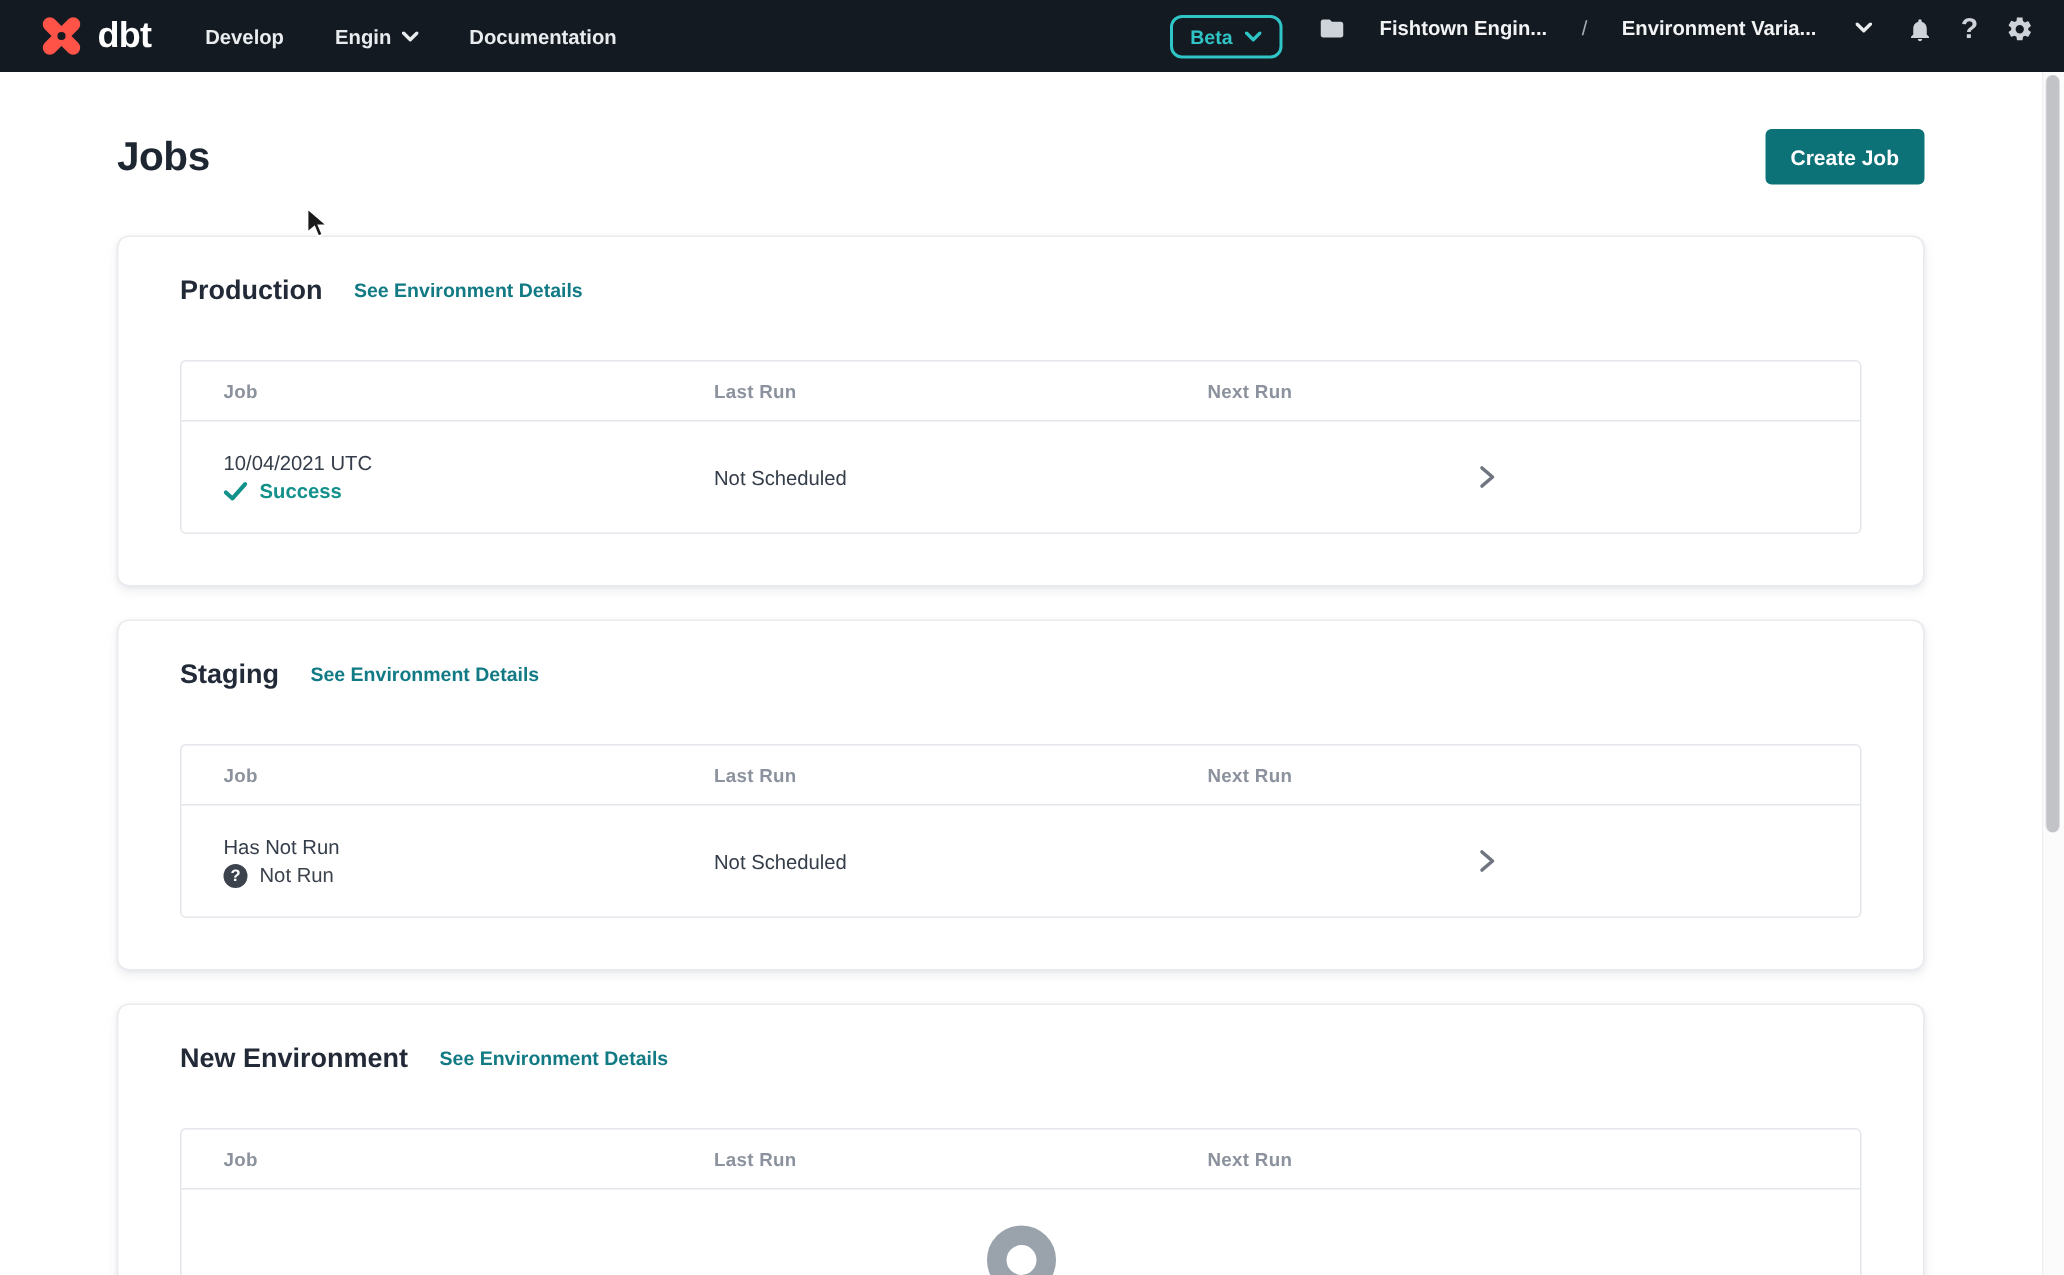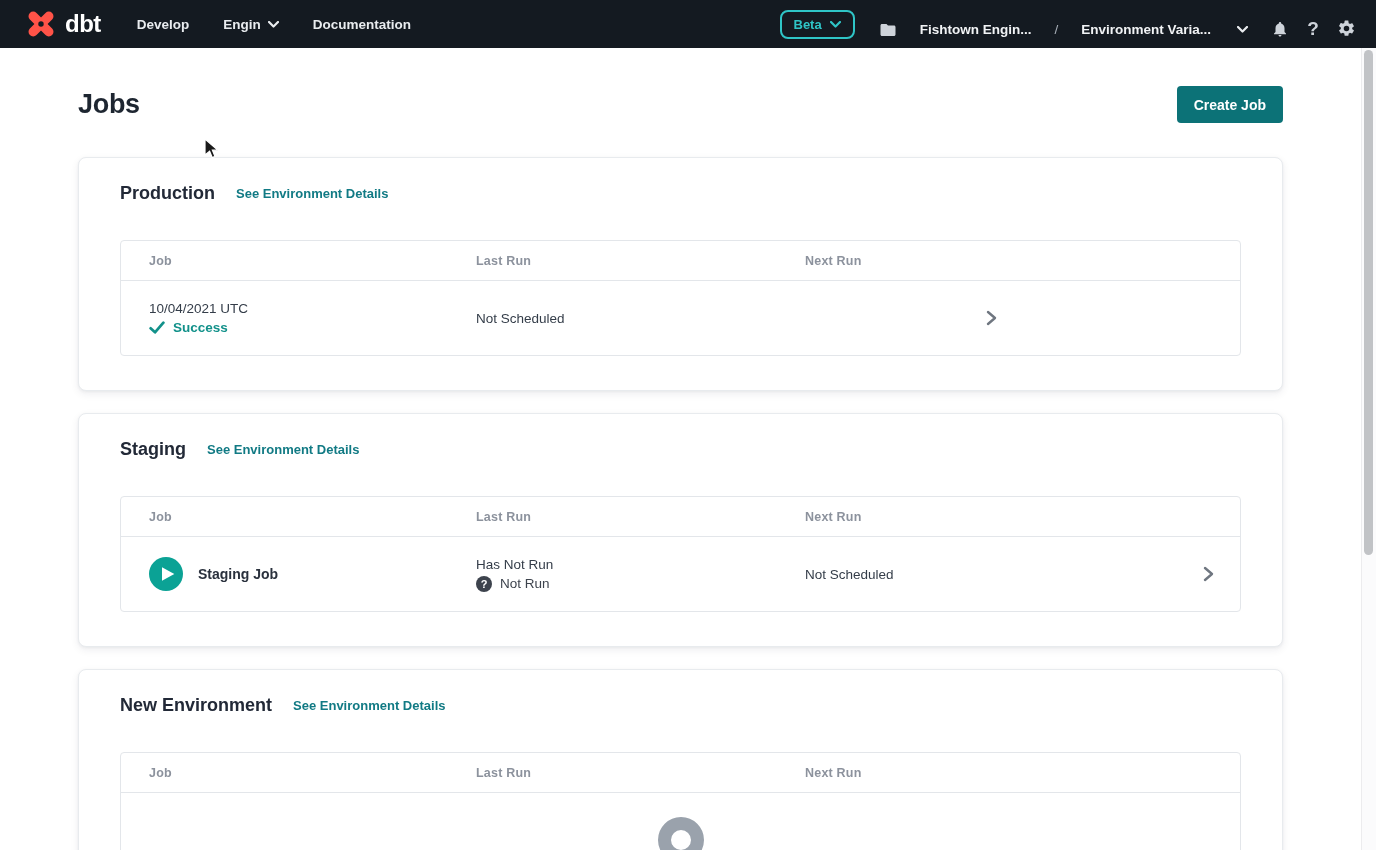--- a/index.html
+++ b/index.html
@@ -6,21 +6,21 @@
   html,body { width:1376px; height:850px; overflow:hidden; background:#ffffff;
     font-family:"Liberation Sans", sans-serif; }
 
   
   .topbar { height:48px; background:#141a21; display:flex; align-items:center;
     padding:0 20px 0 24px; position:relative; z-index:5; }
   .logo { display:flex; align-items:center; cursor:pointer; }
   .logo-text { color:#ffffff; font-size:24px; font-weight:700; letter-spacing:-0.5px; margin-left:7px; }
   .main-nav { display:flex; align-items:center; margin-left:36px; gap:34px; }
   .nav-item { color:#e9ecef; font-size:13.5px; font-weight:700; display:flex; align-items:center; gap:7px; cursor:pointer; }
-  .topbar-right { margin-left:auto; display:flex; align-items:flex-end; }
+  .topbar-right { margin-left:auto; display:flex; align-items:flex-start; }
   .beta-btn { border:2px solid #2fc5c7; color:#2fc5c7; border-radius:8px; height:29px;
     display:flex; align-items:center; gap:8px; padding:0 12px; font-size:13px; font-weight:700; cursor:pointer; background:transparent; }
   .breadcrumb { display:flex; align-items:center; margin-left:24px; gap:23px; }
   .crumb { color:#f1f3f5; font-size:13.5px; font-weight:700; cursor:pointer; }
   .crumb-sep { color:#aab1ba; font-size:13.5px; }
   .top-icons { display:flex; align-items:center; gap:13px; margin-left:22px; }
   .top-icon { width:20px; height:20px; display:flex; align-items:center; justify-content:center; cursor:pointer; }
   .help-glyph { color:#ced3da; font-size:19px; font-weight:700; line-height:1; }
 
   
@@ -187,29 +187,20 @@
       <span class="env-link">See Environment Details</span>
     </div>
     <div class="job-table">
       <div class="tbl-row tbl-head">
         <span class="th">Job</span>
         <span class="th">Last Run</span>
         <span class="th">Next Run</span>
         <span></span>
       </div>
       <div class="tbl-row job-row">
-        <div class="job-cell">
-          <span class="play-btn">
-            <svg width="34" height="34" viewBox="0 0 34 34">
-                <circle cx="17" cy="17" r="17" fill="#0ba295"></circle>
-                <polygon points="13,10.2 25.3,17 13,23.8" fill="#ffffff"></polygon>
-              </svg>
-          </span>
-          <span class="job-name">Staging Job</span>
-        </div>
         <div>
           <div class="lastrun-line1">Has Not Run</div>
           <div class="status-line">
             <span class="q-circle">?</span>
             <span class="status-notrun">Not Run</span>
           </div>
         </div>
         <span class="nextrun">Not Scheduled</span>
         <span class="row-chevron">
           <svg width="14" height="16" viewBox="0 0 14 16">

